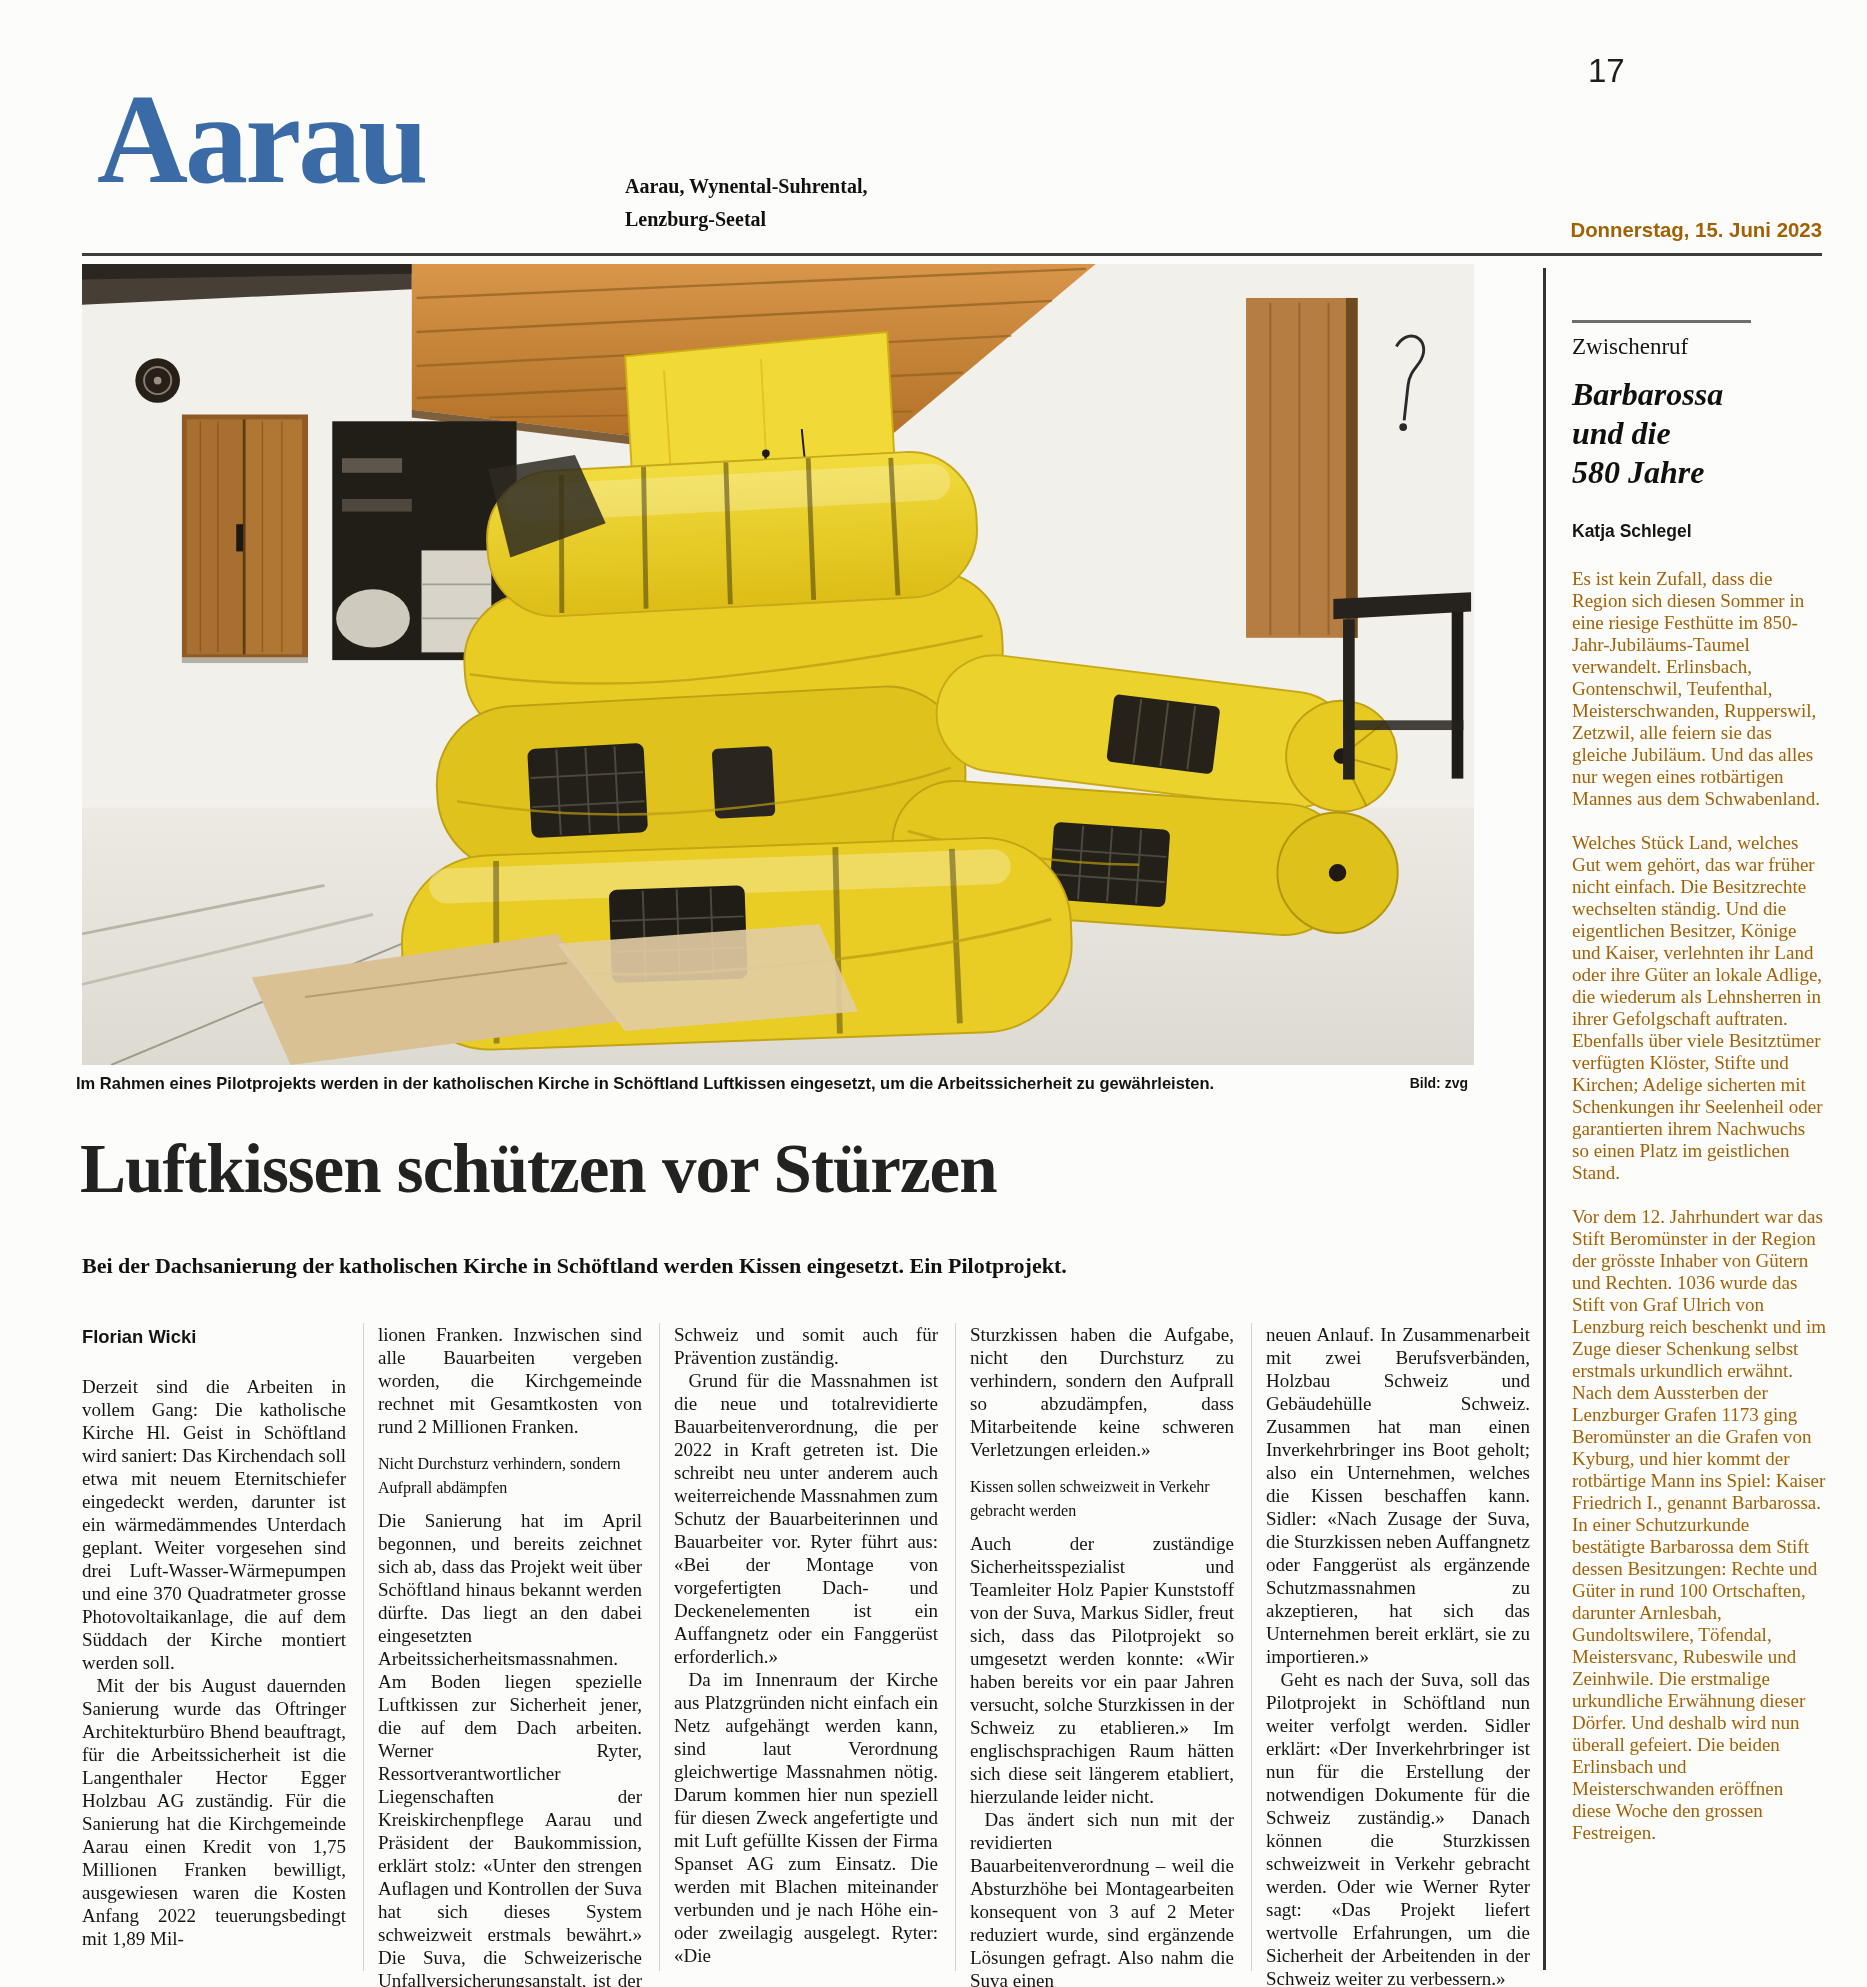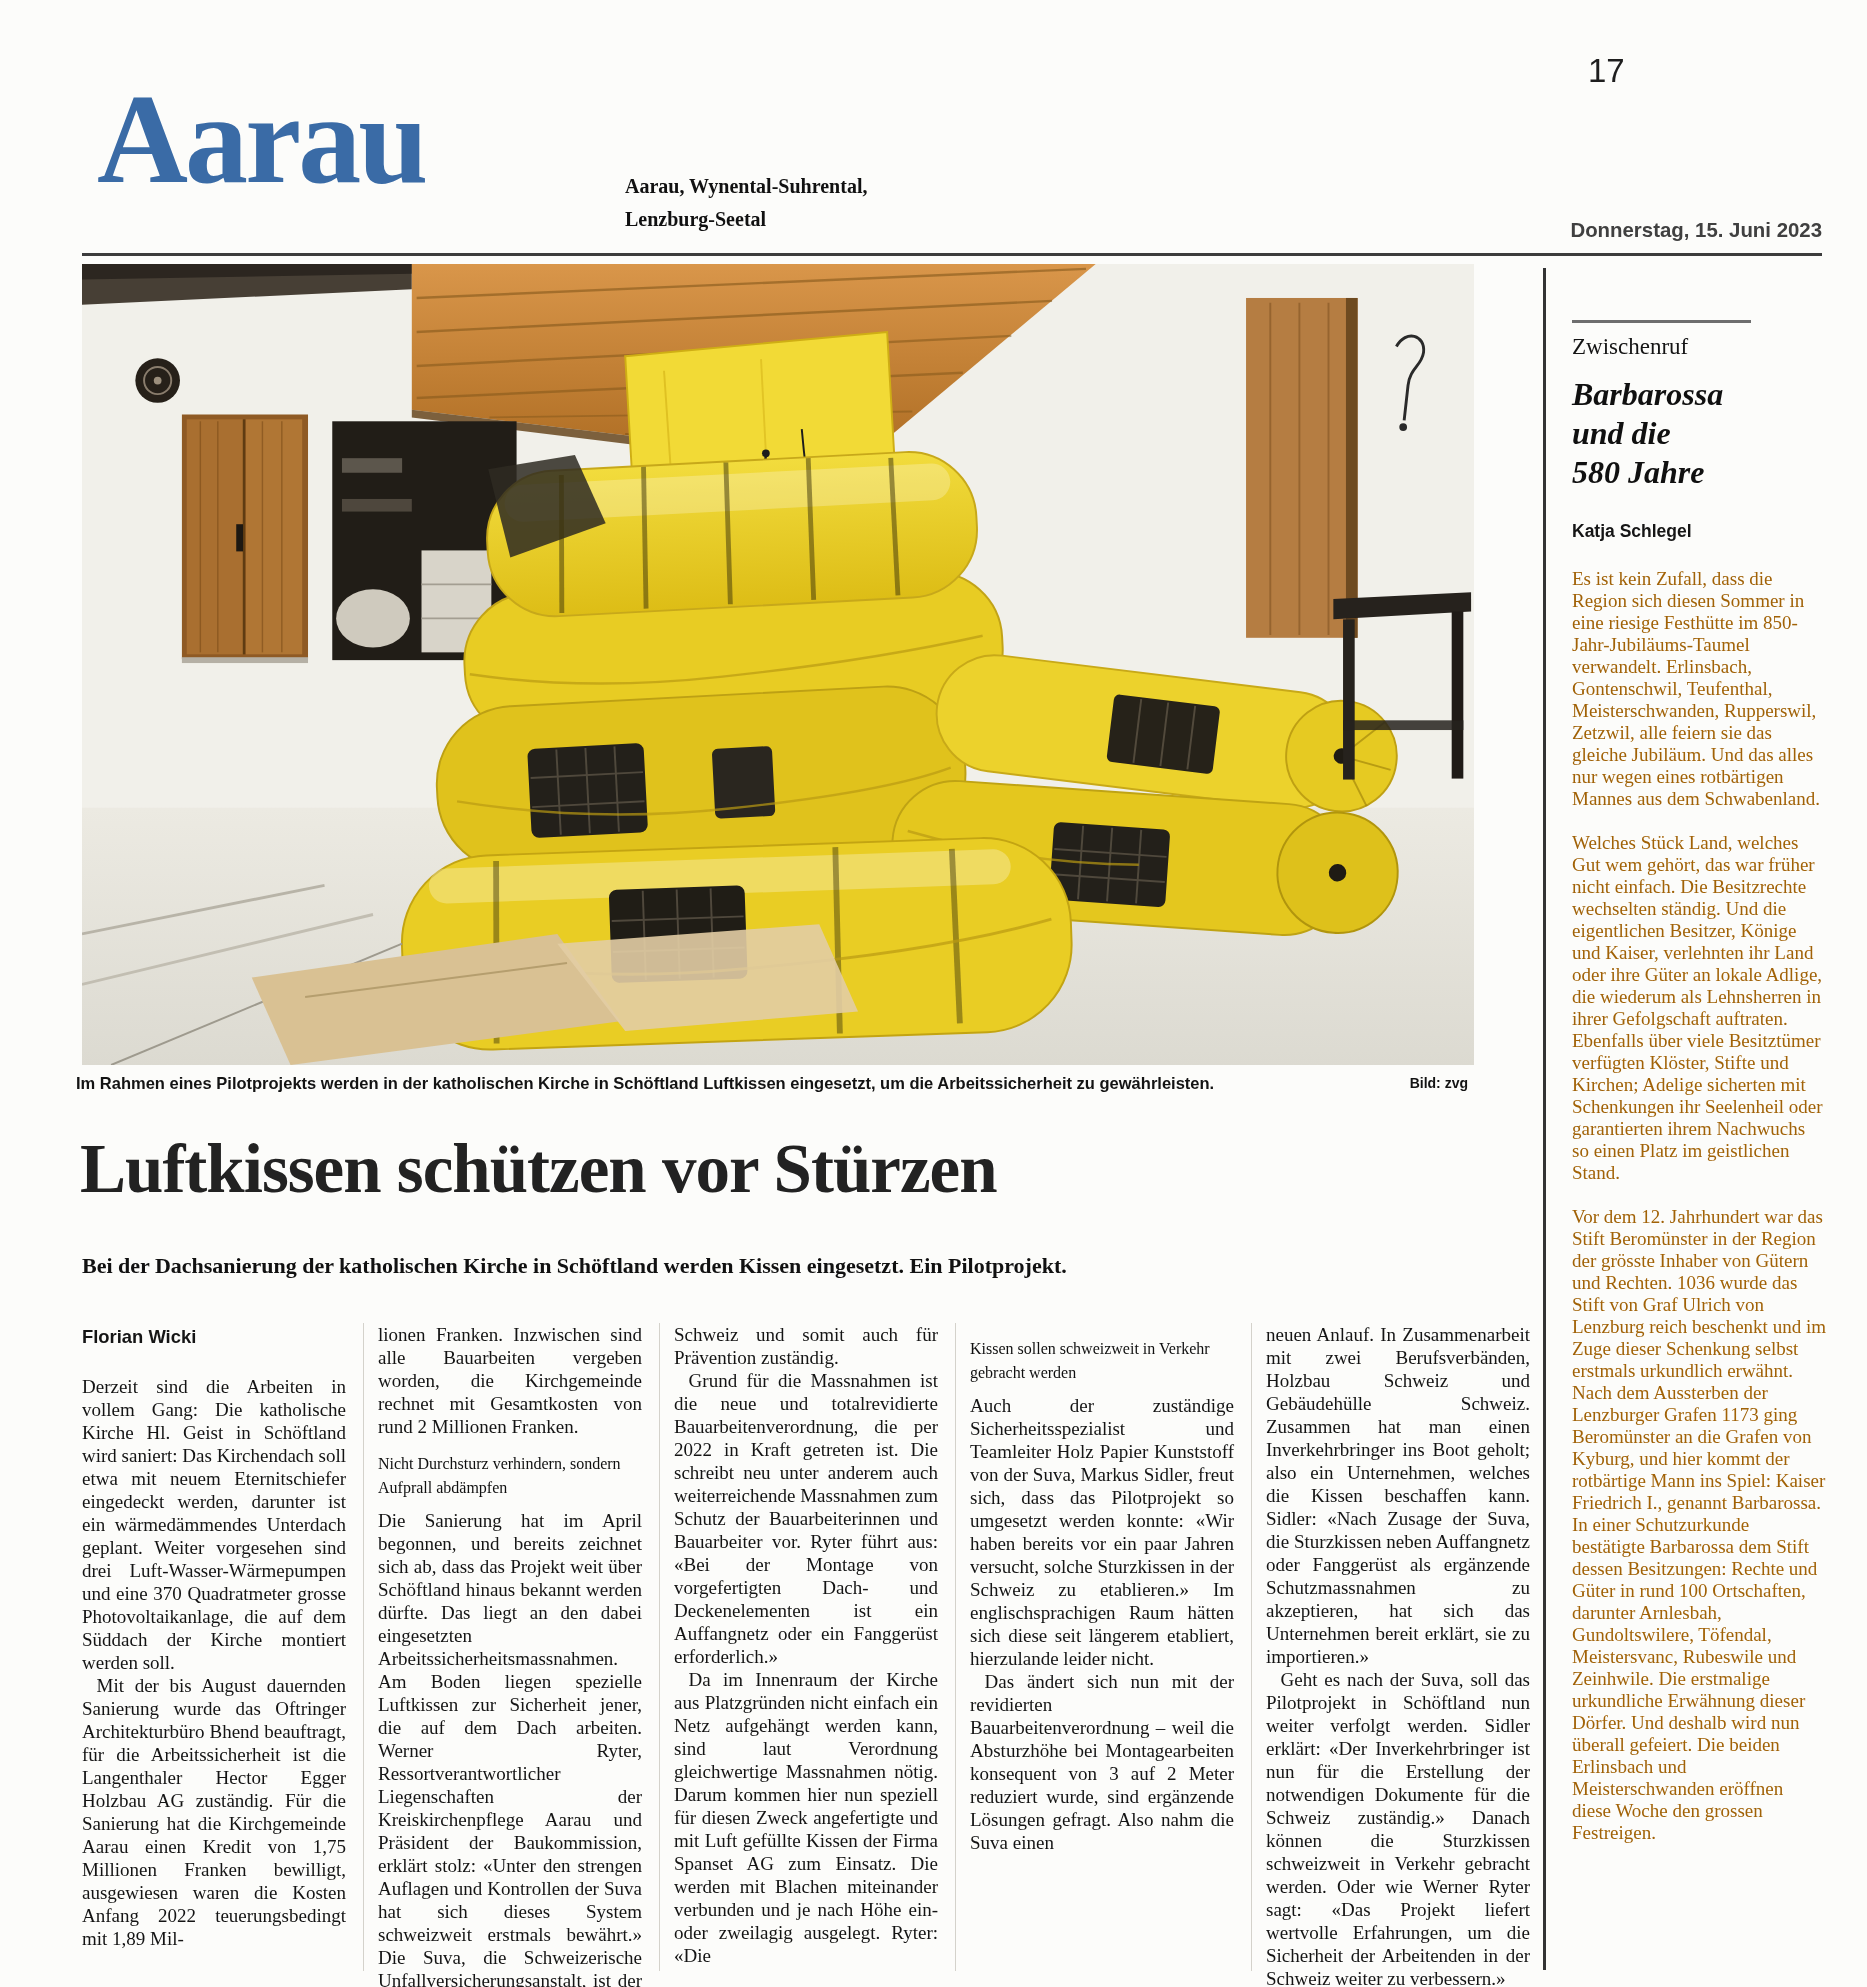--- a/index.html
+++ b/index.html
@@ -10,21 +10,21 @@
   }
   .page-number { position:absolute; left:1588px; top:54px;
     font:400 33px/1 "Liberation Sans", sans-serif; color:#1e1e1e; }
   .masthead-title { position:absolute; left:97px; top:74px;
     font-family:"Liberation Serif", serif; font-weight:bold;
     font-size:126px; line-height:1.05; letter-spacing:-2.9px; color:#3a6ba6; }
   .masthead-regions { position:absolute; left:625px; top:170px;
     font-family:"Liberation Serif", serif; font-weight:bold;
     font-size:20px; line-height:33px; color:#111; }
   .issue-date { position:absolute; right:46px; top:220px;
-    font:bold 20.4px/1 "Liberation Sans", sans-serif; color:#404040;margin-left:28px; }
+    font:bold 20.4px/1 "Liberation Sans", sans-serif; color:#a16207;margin-left:28px; }
   .top-rule { position:absolute; left:82px; top:253px; width:1740px; height:2.9px;
     background:#3c3c3c; }
 
   .photo { position:absolute; left:82px; top:264px; width:1392px; height:801px;
     background:#efeee8; overflow:hidden; }
   .photo svg { display:block; width:100%; height:100%; }
 
   .caption-row { position:absolute; left:76px; top:1073px; width:1392px;
     display:flex; justify-content:space-between; align-items:flex-start;
     font-family:"Liberation Sans", sans-serif; }
@@ -273,20 +273,21 @@
       <p class="para">lionen Franken. Inzwischen sind alle Bauarbeiten vergeben worden, die Kirchgemeinde rechnet mit Gesamtkosten von rund 2 Millionen Franken.</p>
       <h2 class="colhead">Nicht Durchsturz verhindern, sondern Aufprall abdämpfen</h2>
       <p class="para">Die Sanierung hat im April begonnen, und bereits zeichnet sich ab, dass das Projekt weit über Schöftland hinaus bekannt werden dürfte. Das liegt an den dabei eingesetzten Arbeitssicherheitsmassnahmen. Am Boden liegen spezielle Luftkissen zur Sicherheit jener, die auf dem Dach arbeiten. Werner Ryter, Ressortverantwortlicher Liegenschaften der Kreiskirchenpflege Aarau und Präsident der Baukommission, erklärt stolz: «Unter den strengen Auflagen und Kontrollen der Suva hat sich dieses System schweizweit erstmals bewährt.» Die Suva, die Schweizerische Unfallversicherungsanstalt, ist der grösste Unfallversicherer der</p>
     </div>
     <div class="col">
       <p class="para">Schweiz und somit auch für Prävention zuständig.</p>
       <p class="para indent">Grund für die Massnahmen ist die neue und totalrevidierte Bauarbeitenverordnung, die per 2022 in Kraft getreten ist. Die schreibt neu unter anderem auch weiterreichende Massnahmen zum Schutz der Bauarbeiterinnen und Bauarbeiter vor. Ryter führt aus: «Bei der Montage von vorgefertigten Dach- und Deckenelementen ist ein Auffangnetz oder ein Fanggerüst erforderlich.»</p>
       <p class="para indent">Da im Innenraum der Kirche aus Platzgründen nicht einfach ein Netz aufgehängt werden kann, sind laut Verordnung gleichwertige Massnahmen nötig. Darum kommen hier nun speziell für diesen Zweck angefertigte und mit Luft gefüllte Kissen der Firma Spanset AG zum Einsatz. Die werden mit Blachen miteinander verbunden und je nach Höhe ein- oder zweilagig ausgelegt. Ryter: «Die</p>
     </div>
     <div class="col">
+      <p class="para">Sturzkissen haben die Aufgabe, nicht den Durchsturz zu verhindern, sondern den Aufprall so abzudämpfen, dass Mitarbeitende keine schweren Verletzungen erleiden.»</p>
       <h2 class="colhead">Kissen sollen schweizweit in Verkehr gebracht werden</h2>
       <p class="para">Auch der zuständige Sicherheitsspezialist und Teamleiter Holz Papier Kunststoff von der Suva, Markus Sidler, freut sich, dass das Pilotprojekt so umgesetzt werden konnte: «Wir haben bereits vor ein paar Jahren versucht, solche Sturzkissen in der Schweiz zu etablieren.» Im englischsprachigen Raum hätten sich diese seit längerem etabliert, hierzulande leider nicht.</p>
       <p class="para indent">Das ändert sich nun mit der revidierten Bauarbeitenverordnung – weil die Absturzhöhe bei Montagearbeiten konsequent von 3 auf 2 Meter reduziert wurde, sind ergänzende Lösungen gefragt. Also nahm die Suva einen</p>
     </div>
     <div class="col">
       <p class="para">neuen Anlauf. In Zusammenarbeit mit zwei Berufsverbänden, Holzbau Schweiz und Gebäudehülle Schweiz. Zusammen hat man einen Inverkehrbringer ins Boot geholt; also ein Unternehmen, welches die Kissen beschaffen kann. Sidler: «Nach Zusage der Suva, die Sturzkissen neben Auffangnetz oder Fanggerüst als ergänzende Schutzmassnahmen zu akzeptieren, hat sich das Unternehmen bereit erklärt, sie zu importieren.»</p>
       <p class="para indent">Geht es nach der Suva, soll das Pilotprojekt in Schöftland nun weiter verfolgt werden. Sidler erklärt: «Der Inverkehrbringer ist nun für die Erstellung der notwendigen Dokumente für die Schweiz zuständig.» Danach können die Sturzkissen schweizweit in Verkehr gebracht werden. Oder wie Werner Ryter sagt: «Das Projekt liefert wertvolle Erfahrungen, um die Sicherheit der Arbeitenden in der Schweiz weiter zu verbessern.»</p>
     </div>
   </div>
 

